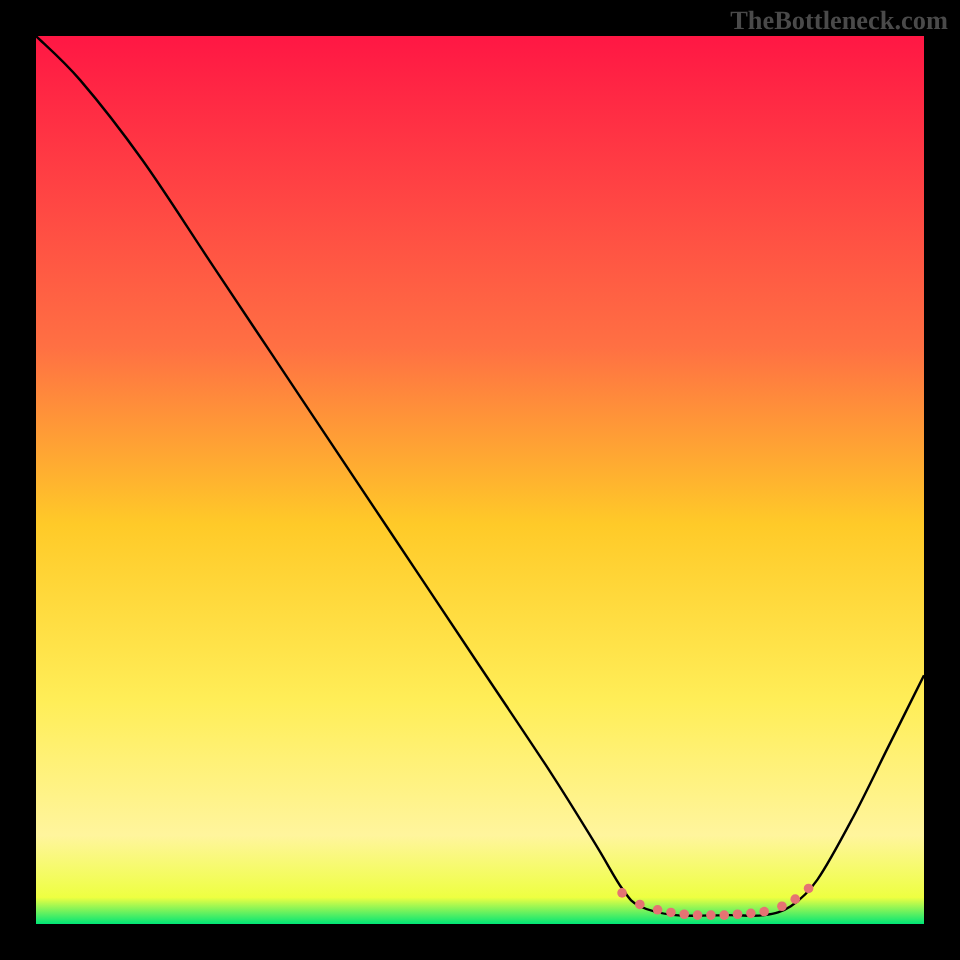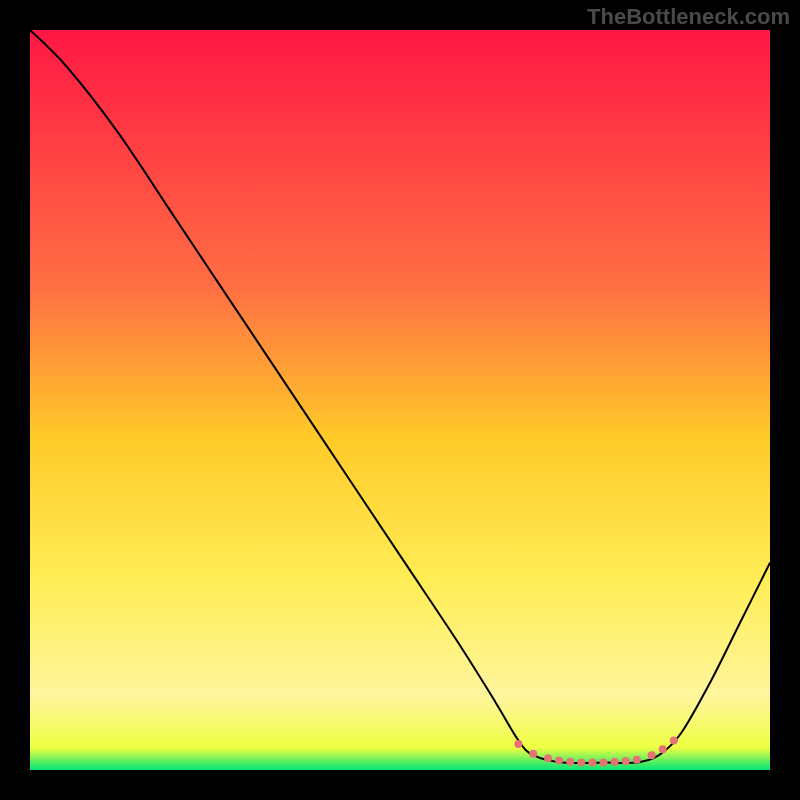--- a/index.html
+++ b/index.html
@@ -12,20 +12,21 @@
     font-family: Arial, sans-serif;
   }
   .watermark {
     position: absolute;
     top: 4px;
     right: 10px;
     color: #4a4a4a;
     font-size: 22px;
     font-weight: bold;
     z-index: 10;
+    font-family: Liberation Serif, serif;
   }
   .plot-area {
     position: absolute;
     left: 30px;
     top: 30px;
     width: 740px;
     height: 740px;
   }
   svg {
     display: block;

